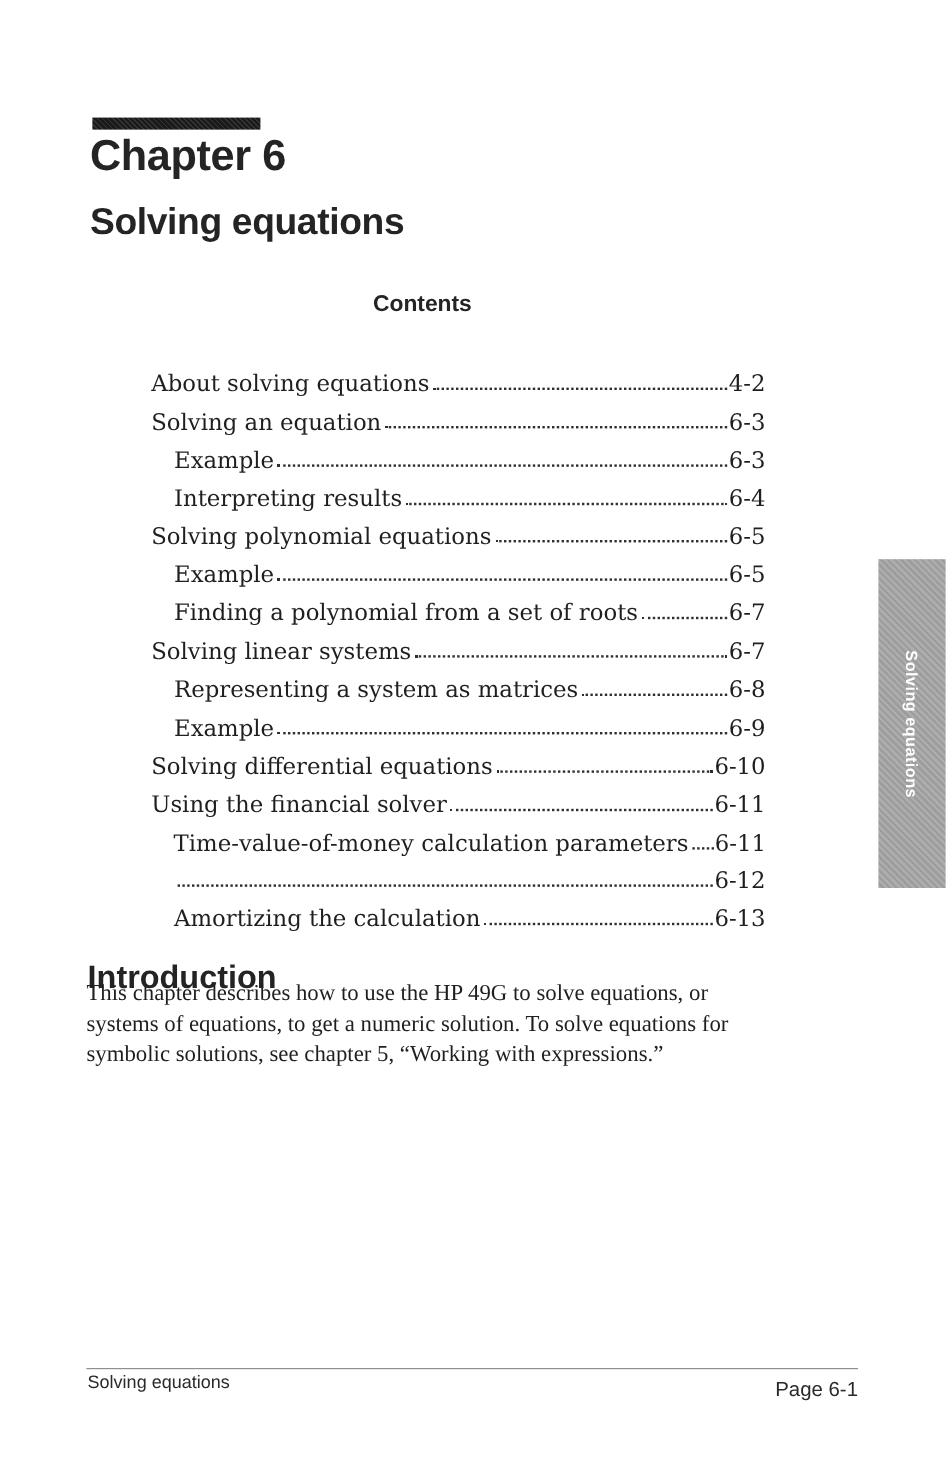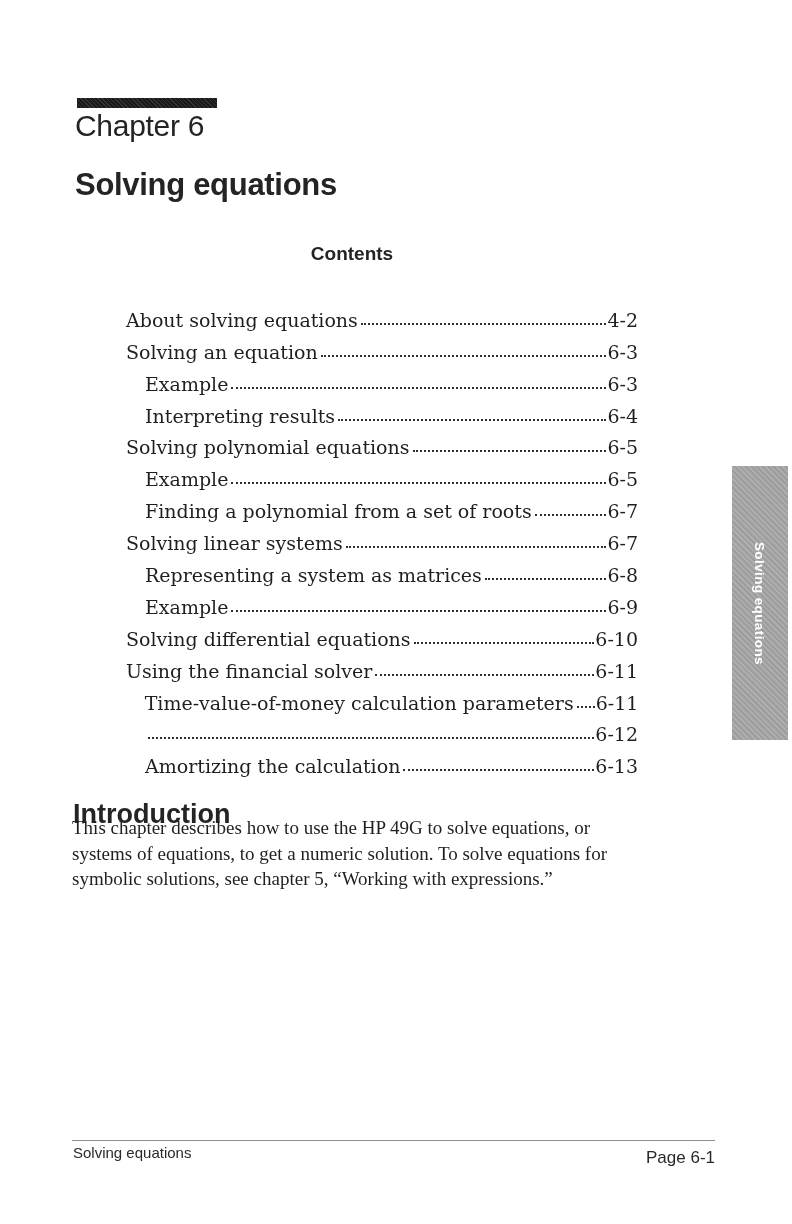--- a/index.html
+++ b/index.html
@@ -28,22 +28,22 @@
     background: #1d1d1d;
     background-image: repeating-linear-gradient(45deg, rgba(255,255,255,.10) 0 1px, rgba(0,0,0,.10) 1px 3px);
   }
 
   .chapter-label {
     position: absolute;
     left: 75px;
     top: 109px;
     margin: 0;
     font-family: "Liberation Sans", sans-serif;
-    font-weight: normal;
-    font-size: 30px;
+    font-weight: bold;
+    font-size: 36px;
     letter-spacing: -0.3px;
     color: #242424;
   }
   .chapter-title {
     position: absolute;
     left: 75px;
     top: 167px;
     margin: 0;
     font-family: "Liberation Sans", sans-serif;
     font-weight: bold;

